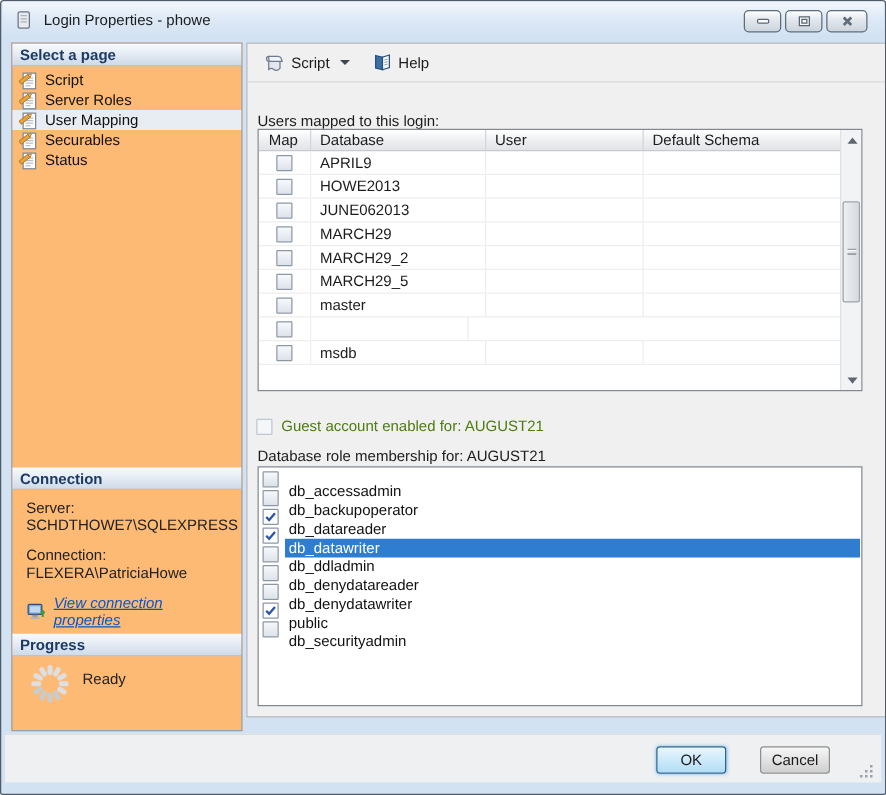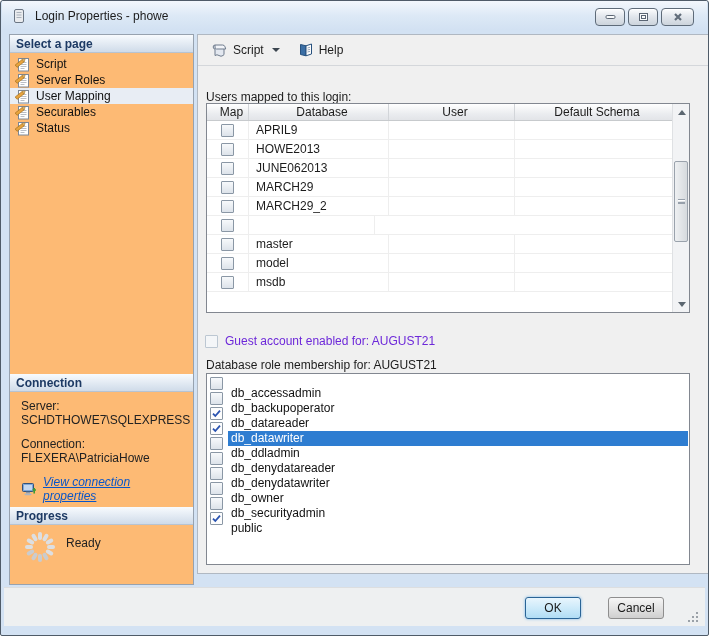--- a/index.html
+++ b/index.html
@@ -42,21 +42,21 @@
     display:flex;align-items:center;padding-left:8px;gap:10px;}
   .tool-btn{display:flex;align-items:center;gap:5px;padding:3px 4px;font-size:12px;color:#1c1c1c;cursor:pointer;}
   .caret{width:0;height:0;border-left:4px solid transparent;border-right:4px solid transparent;
     border-top:4px solid #3c4650;margin-left:3px;}
   .users-label{position:absolute;left:8px;top:55px;font-size:12px;color:#1c1c1c;}
   
   .users-table{position:absolute;left:8px;top:68px;width:484px;height:210px;
     border:1px solid #828790;background:#fff;overflow:hidden;}
   .tbl-header{display:flex;height:17px;background:linear-gradient(#fff,#ebedf0 60%,#e2e4e8);
     border-bottom:1px solid #c7cacd;width:465px;}
-  .th{font-size:12px;color:#1c1c1c;padding:1px 0 0 7px;border-right:1px solid #d2d5d9;text-align:center;}
+  .th{font-size:12px;color:#1c1c1c;padding:1px 0 0 7px;border-right:1px solid #d2d5d9;}
   .th.map{width:42px;padding-left:8px;}
   .th.database{width:140px;}
   .th.user{width:126px;}
   .th.schema{flex:1;border-right:none;}
   .tbl-body{width:465px;}
   .trow{display:flex;height:19px;border-bottom:1px solid #eeeeee;position:relative;}
   .trow.sel{background:#e2edf9;}
   .td{font-size:12px;color:#1c1c1c;padding:2px 0 0 7px;border-right:1px solid #eeeeee;overflow:hidden;}
   .td.map{width:42px;display:flex;align-items:center;justify-content:center;padding:0;}
   .trow.sel .td.map{outline:1px dotted #7c7c7c;outline-offset:-2px;}
@@ -73,21 +73,21 @@
   .sb-arrow.up{top:0;}
   .sb-arrow.down{bottom:0;}
   .tri-up{width:0;height:0;border-left:4px solid transparent;border-right:4px solid transparent;border-bottom:5px solid #5b6670;}
   .tri-down{width:0;height:0;border-left:4px solid transparent;border-right:4px solid transparent;border-top:5px solid #5b6670;}
   .sb-thumb{position:absolute;left:1px;top:57px;width:14px;height:81px;border:1px solid #9aa2ac;border-radius:2px;
     background:linear-gradient(90deg,#eef0f2,#d6dade);display:flex;align-items:center;justify-content:center;}
   .grip{width:7px;height:5px;border-top:1px solid #97a0ab;border-bottom:1px solid #97a0ab;
     background:linear-gradient(#fff 0 1px,transparent 1px 2px,#97a0ab 2px 3px,transparent 3px);}
   
   .guest-row{position:absolute;left:7px;top:299px;display:flex;align-items:center;gap:7px;}
-  .guest-row span.lbl{font-size:12px;color:#6d28d9;}
+  .guest-row span.lbl{font-size:12px;color:#4d7c0f;}
   .roles-label{position:absolute;left:8px;top:323px;font-size:12px;color:#1c1c1c;}
   .roles-list{position:absolute;left:8px;top:338px;width:484px;height:192px;
     border:1px solid #828790;background:#fff;padding-top:2px;overflow:hidden;}
   .role-item{display:flex;align-items:center;height:15px;padding-left:3px;gap:5px;}
   .role-item .rlabel{font-size:12px;color:#111;padding:0 3px;line-height:15px;margin-top:20px;}
   .role-item.selected .rlabel{background:#2e7dd1;color:#fff;flex:1;margin-right:1px;}
   
   .cb{width:13px;height:13px;flex:0 0 13px;border:1px solid #8a97a5;border-radius:1px;
     background:linear-gradient(#f7f9fb,#dde3ea);display:inline-flex;align-items:center;justify-content:center;cursor:pointer;}
   .cb.checked{background:#fdfdfd;}
@@ -310,36 +310,36 @@
               <span class="cb"></span>
             </span>
             <span class="td database">MARCH29_2</span>
             <span class="td user"></span>
             <span class="td schema"></span>
           </div>
           <div class="trow">
             <span class="td map">
               <span class="cb"></span>
             </span>
+            <span class="td database">MARCH29_5</span>
             <span class="td user"></span>
             <span class="td schema"></span>
           </div>
           <div class="trow">
             <span class="td map">
               <span class="cb"></span>
             </span>
             <span class="td database">master</span>
             <span class="td user"></span>
             <span class="td schema"></span>
           </div>
           <div class="trow">
             <span class="td map">
               <span class="cb"></span>
             </span>
-            <span class="td database">model</span>
             <span class="td user"></span>
             <span class="td schema"></span>
           </div>
           <div class="trow">
             <span class="td map">
               <span class="cb"></span>
             </span>
             <span class="td database">msdb</span>
             <span class="td user"></span>
             <span class="td schema"></span>
@@ -395,34 +395,30 @@
         </div>
         <div class="role-item">
           <span class="cb"></span>
           <span class="rlabel">db_denydatareader</span>
         </div>
         <div class="role-item">
           <span class="cb"></span>
           <span class="rlabel">db_denydatawriter</span>
         </div>
         <div class="role-item">
-          <span class="cb"></span>
-          <span class="rlabel">db_owner</span>
-        </div>
-        <div class="role-item">
-          <span class="cb"></span>
-          <span class="rlabel">db_securityadmin</span>
-        </div>
-        <div class="role-item">
           <span class="cb checked">
             <svg width="11" height="11" viewBox="0 0 11 11">
               <path d="M2 5.6 L4.3 8 L9 2.6" fill="none" stroke="#2a53b0" stroke-width="1.8"></path>
             </svg>
           </span>
           <span class="rlabel">public</span>
+        </div>
+        <div class="role-item">
+          <span class="cb"></span>
+          <span class="rlabel">db_securityadmin</span>
         </div>
       </div>
   </div>
 
   <div class="footer"></div>
   <div class="btn btn-ok">OK</div>
   <div class="btn btn-cancel">Cancel</div>
   <span class="resize-grip icon">
     <svg width="13" height="13">
         <g fill="#9aa1a8">

